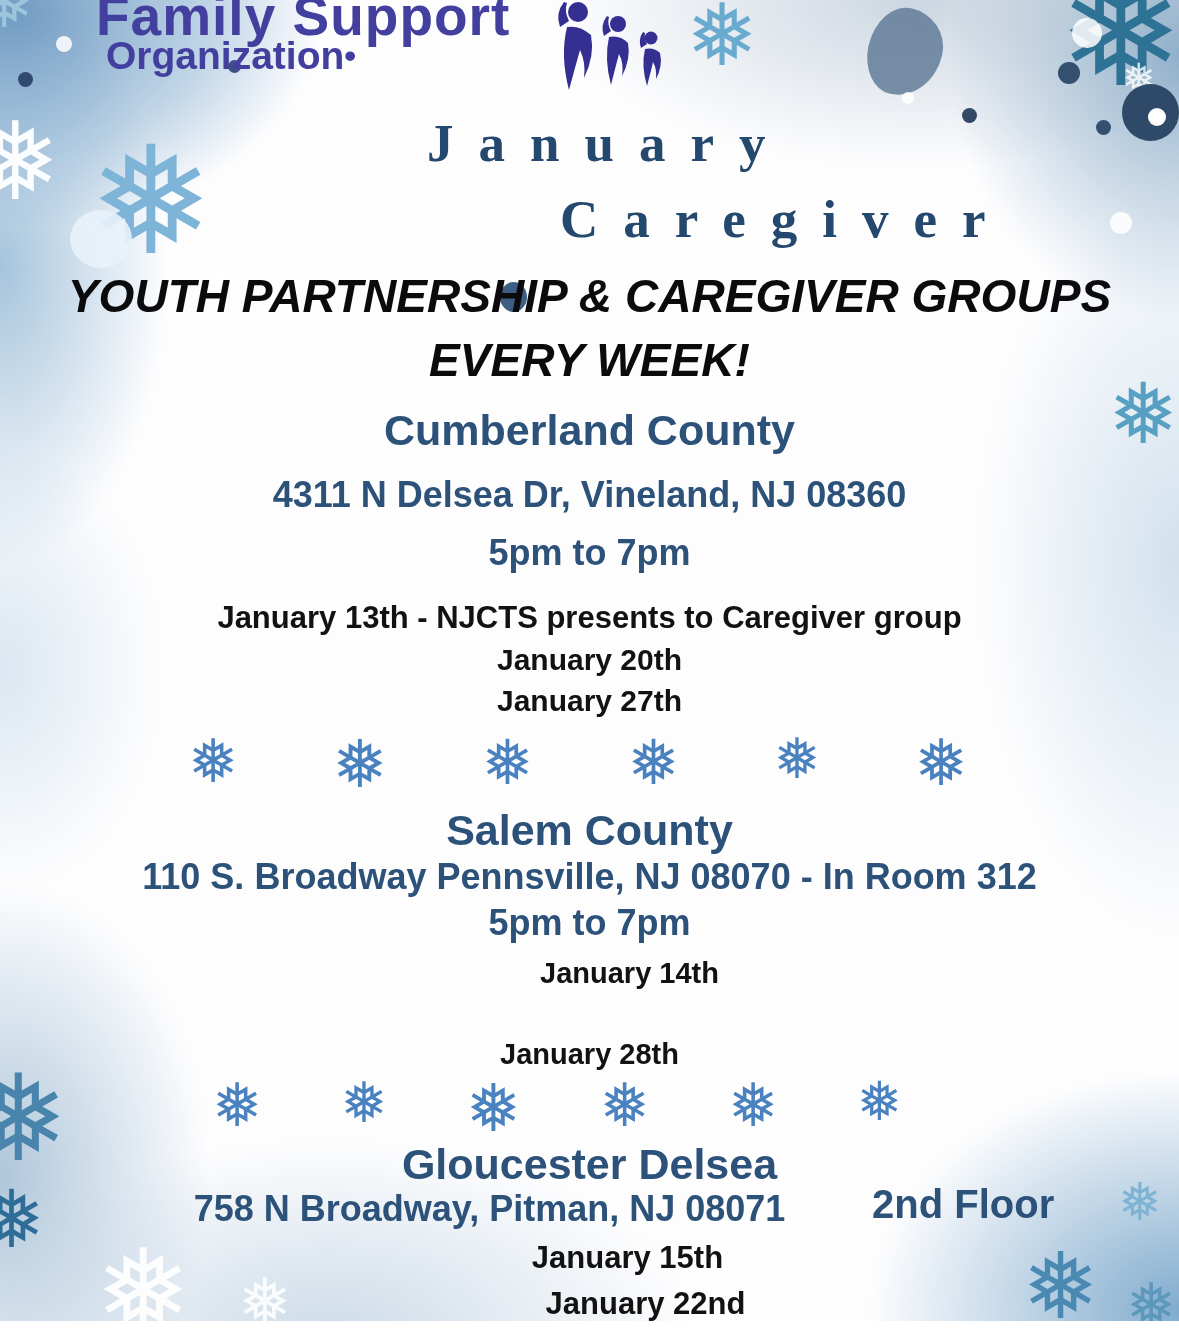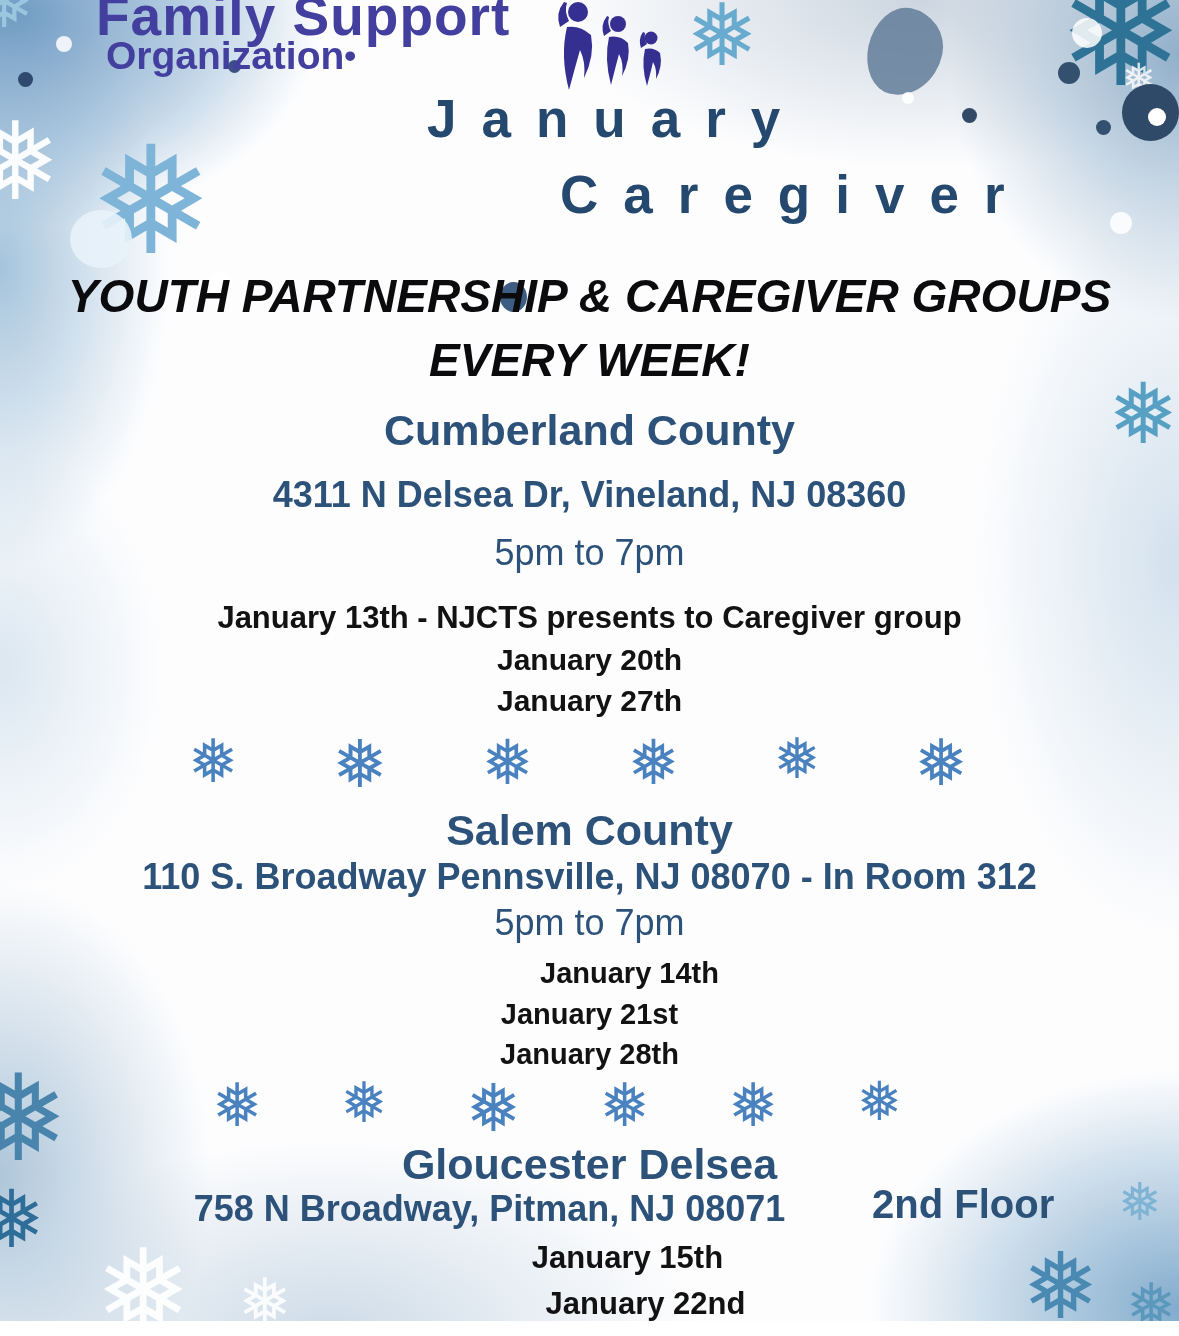--- a/index.html
+++ b/index.html
@@ -19,30 +19,30 @@
     font-family:"Liberation Sans", sans-serif;
   }
   .flake{position:absolute;line-height:1;user-select:none;}
   .dot{position:absolute;border-radius:50%;}
   .splat{position:absolute;left:868px;top:8px;width:74px;height:88px;background:#5a7693;opacity:.8;
          border-radius:46% 54% 58% 42%/52% 44% 56% 48%;transform:rotate(12deg);}
   .logo1{position:absolute;left:96px;top:-16px;font-size:55px;font-weight:bold;color:#433f9f;letter-spacing:1px;}
   .logo2{position:absolute;left:106px;top:34px;font-size:39px;font-weight:bold;color:#433f9f;letter-spacing:0px;}
   .logo-bullet{font-size:34px;vertical-align:2px;}
   .people{position:absolute;left:552px;top:0px;width:122px;height:92px;}
-  .title{position:absolute;font-family:Liberation Sans, sans-serif;font-weight:bold;color:#24486e;font-size:53px;letter-spacing:25px;}
+  .title{position:absolute;font-family:Liberation Serif, serif;font-weight:bold;color:#24486e;font-size:53px;letter-spacing:25px;margin-top:25px;}
   .title1{left:427px;top:88px;}
   .title2{left:560px;top:164px;}
   .headline{position:absolute;left:0;width:100%;text-align:center;font-weight:bold;font-style:italic;
             color:#0b0b0d;font-size:47px;letter-spacing:0px;transform:scaleX(.98);}
   .h1{top:268px;}
   .h2{top:332px;}
   .county{position:absolute;left:0;width:100%;text-align:center;font-weight:bold;color:#2d527a;font-size:43px;}
   .addr  {position:absolute;left:0;width:100%;text-align:center;font-weight:bold;color:#2d527a;font-size:36px;}
-  .time  {position:absolute;left:0;width:100%;text-align:center;font-weight:normal;color:#2d527a;font-size:36px;}
+  .time  {position:absolute;left:0;width:100%;text-align:center;font-weight:bold;color:#2d527a;font-size:36px;}
   .date  {position:absolute;left:0;width:100%;text-align:center;font-weight:bold;color:#121212;font-size:30px;}
   .flake-row{position:absolute;display:flex;justify-content:space-between;color:#4a82c0;}
   .floor-note{position:absolute;left:872px;top:1182px;font-weight:bold;color:#2d527a;font-size:40px;}
   .bottom-strip{position:absolute;left:0;right:0;bottom:0;height:15px;background:#ffffff;}
 </style>
 </head>
 <body>
 
 <div class="stage">
 
@@ -112,21 +112,20 @@
     <span class="rowflake" style="font-size:62px;">❅</span>
     <span class="rowflake" style="font-size:62px;">❅</span>
     <span class="rowflake" style="font-size:56px;">❅</span>
     <span class="rowflake" style="font-size:64px;">❅</span>
   </div>
 
   <div class="county" style="top:806px;">Salem County</div>
   <div class="addr" style="top:856px;">110 S. Broadway Pennsville, NJ 08070 - In Room 312</div>
   <div class="time" style="top:902px;">5pm to 7pm</div>
   <div class="date" style="top:957px;font-size:29px;margin-left:40px;">January 14th</div>
-  <div class="date" style="top:998px;font-size:29px;">January 21st</div>
   <div class="date" style="top:1038px;font-size:29px;">January 28th</div>
 
   <div class="flake-row" style="top:1070px;left:212px;width:690px;">
     <span class="rowflake" style="font-size:60px;">❅</span>
     <span class="rowflake" style="font-size:56px;">❅</span>
     <span class="rowflake" style="font-size:66px;">❅</span>
     <span class="rowflake" style="font-size:60px;">❅</span>
     <span class="rowflake" style="font-size:60px;">❅</span>
     <span class="rowflake" style="font-size:54px;">❅</span>
   </div>

